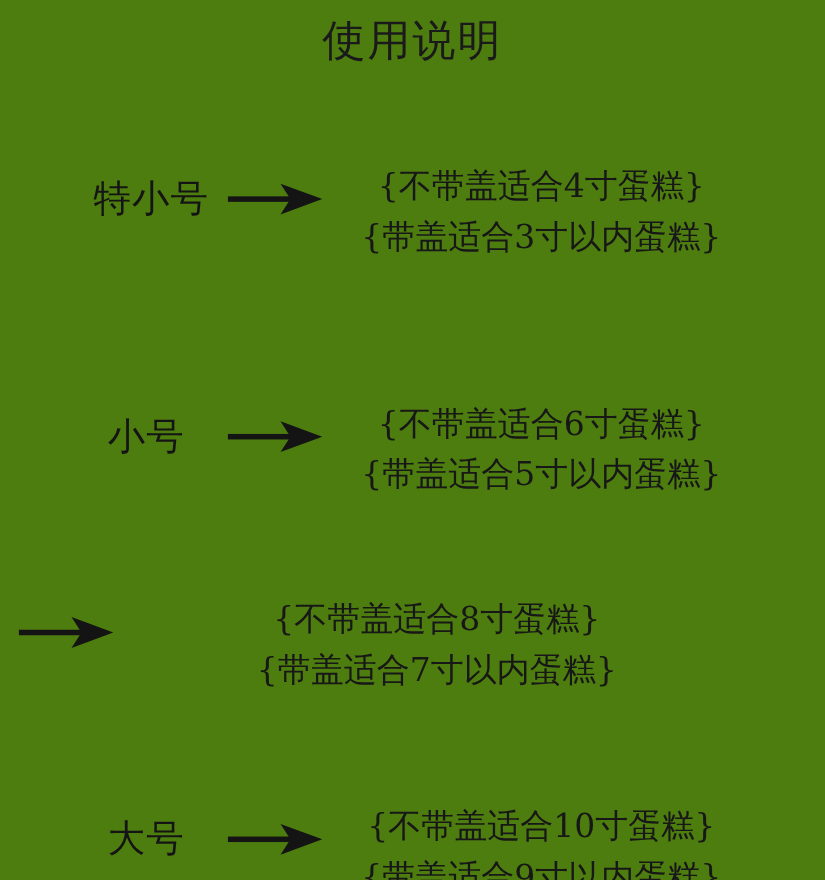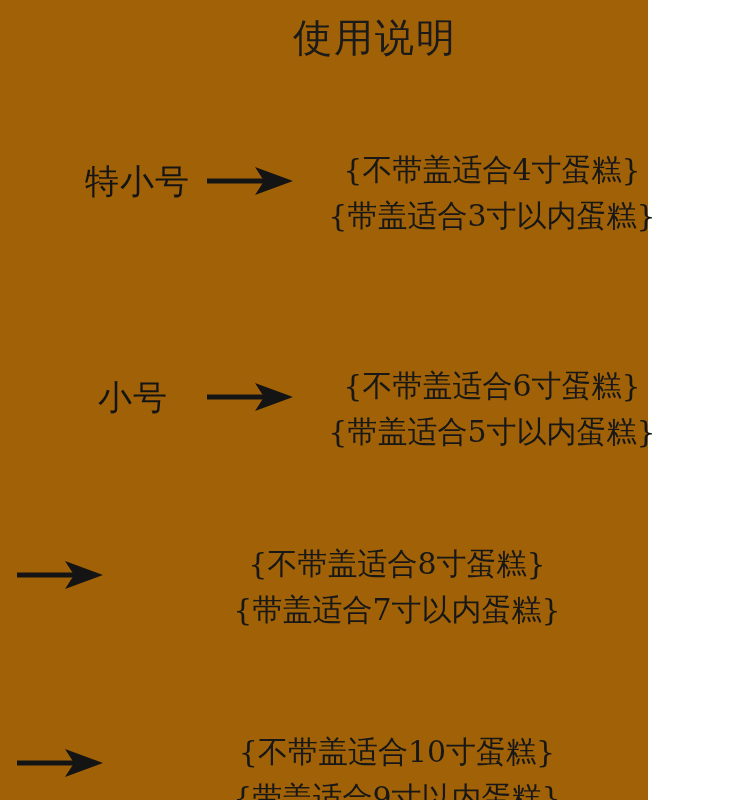--- a/index.html
+++ b/index.html
@@ -10,24 +10,24 @@
     width: 750px;
     height: 800px;
     background: #ffffff;
     font-family: "Liberation Sans", sans-serif;
     color: #111111;
     overflow: hidden;
     position: relative;
   }
 
   #page {
-    width: 648px;
+    width: 750px;
     height: 800px;
     position: relative;
-    background: #a16207;
+    background: #4d7c0f;
   }
 
   
   .title {
     position: absolute;
     left: 0;
     top: 14px;
     width: 750px;
     text-align: center;
     font-family: "DejaVu Sans", "Liberation Sans", sans-serif;
@@ -184,20 +184,23 @@
         </div>
         <div class="desc-cell">
           <div class="desc-line">{不带盖适合8寸蛋糕}</div>
           <div class="desc-line">{带盖适合7寸以内蛋糕}</div>
         </div>
       </div>
     </div>
 
     <div class="row row-4">
       <div class="row-inner">
+        <div class="size-cell">
+          <span class="size-label">大号</span>
+        </div>
         <div class="arrow-cell">
           <svg class="arrow-svg" viewBox="0 0 86 36">
             <rect x="0" y="15.5" width="58" height="5" fill="#141414"></rect>
             <path d="M48 4 L86 18 L48 32 L57 18 Z" fill="#141414"></path>
           </svg>
         </div>
         <div class="desc-cell">
           <div class="desc-line">{不带盖适合10寸蛋糕}</div>
           <div class="desc-line">{带盖适合9寸以内蛋糕}</div>
         </div>

